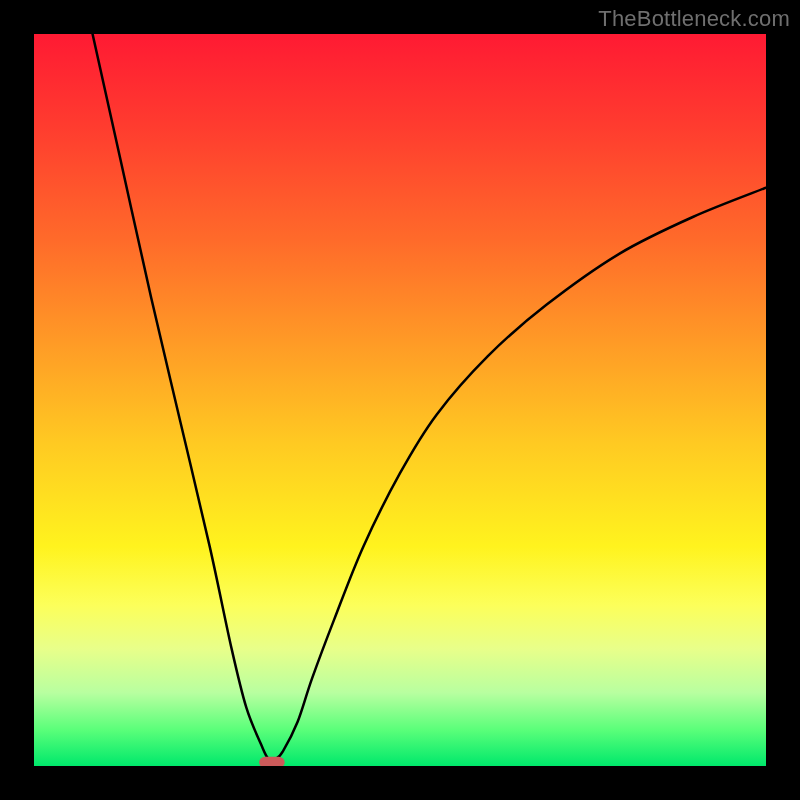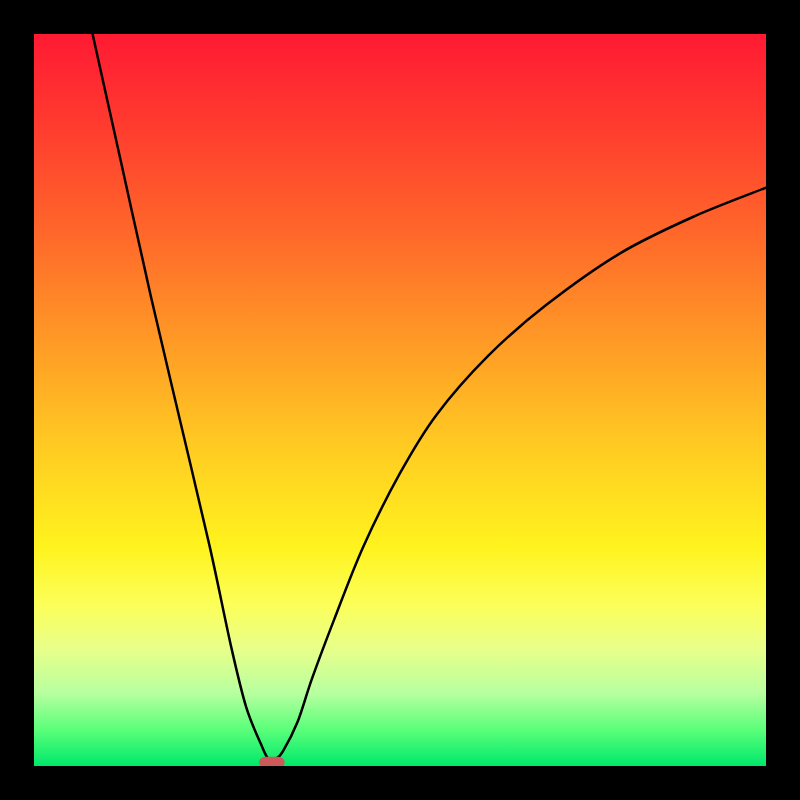--- a/index.html
+++ b/index.html
@@ -67,14 +67,15 @@
     <svg class="curve-svg" viewBox="0 0 732 732" preserveAspectRatio="none">
       <g>
         <path id="curve-path" fill="none" stroke="#000000" stroke-width="2.5" stroke-linecap="round" stroke-linejoin="round" d="M 58.56 0 C 63.440000000000005 21.959999999999997 78.08 87.84 87.84 131.76 C 97.60000000000001 175.67999999999998 107.36 220.81999999999996 117.12 263.52 C 126.88000000000001 306.21999999999997 136.64000000000001 346.48 146.4 387.96000000000004 C 156.16 429.44000000000005 167.14000000000001 474.58 175.68 512.4 C 184.22 550.22 191.54000000000002 588.04 197.64000000000001 614.88 C 203.74 641.72 207.39999999999998 657.58 212.27999999999997 673.44 C 217.15999999999997 689.3000000000001 223.26 701.5 226.92 710.04 C 230.57999999999998 718.5799999999999 231.8 722.24 234.24 724.68 C 236.68 727.1199999999999 239.12 725.9 241.56 724.68 C 244 723.4599999999999 245.22000000000003 723.46 248.88000000000002 717.36 C 252.54000000000002 711.26 258.64 700.2800000000001 263.52 688.08 C 268.4 675.88 272.06 661.24 278.16 644.16 C 284.26000000000005 627.0799999999999 291.58 607.5600000000001 300.12 585.6 C 308.66 563.64 318.42 536.8 329.40000000000003 512.4 C 340.38000000000005 488 353.8 461.15999999999997 366 439.2 C 378.2 417.24 387.96000000000004 400.15999999999997 402.6 380.64 C 417.24 361.12 435.53999999999996 340.38 453.84 322.08 C 472.14 303.78 490.43999999999994 287.91999999999996 512.4 270.84 C 534.36 253.76 561.2 234.24 585.6 219.60000000000002 C 610 204.96000000000004 634.4000000000001 193.98 658.8000000000001 183 C 683.2 172.02 719.8 158.60000000000002 732 153.72000000000003"></path>
       </g>
       <g>
         <rect id="marker-rect" rx="6" ry="6" x="225.09" y="722.85" width="25.62" height="10.98" fill="#cc5a5a"></rect>
       </g>
     </svg>
   </div>
 
+  <div class="watermark">TheBottleneck.com</div>
 
 </div>
 
 </body></html>

